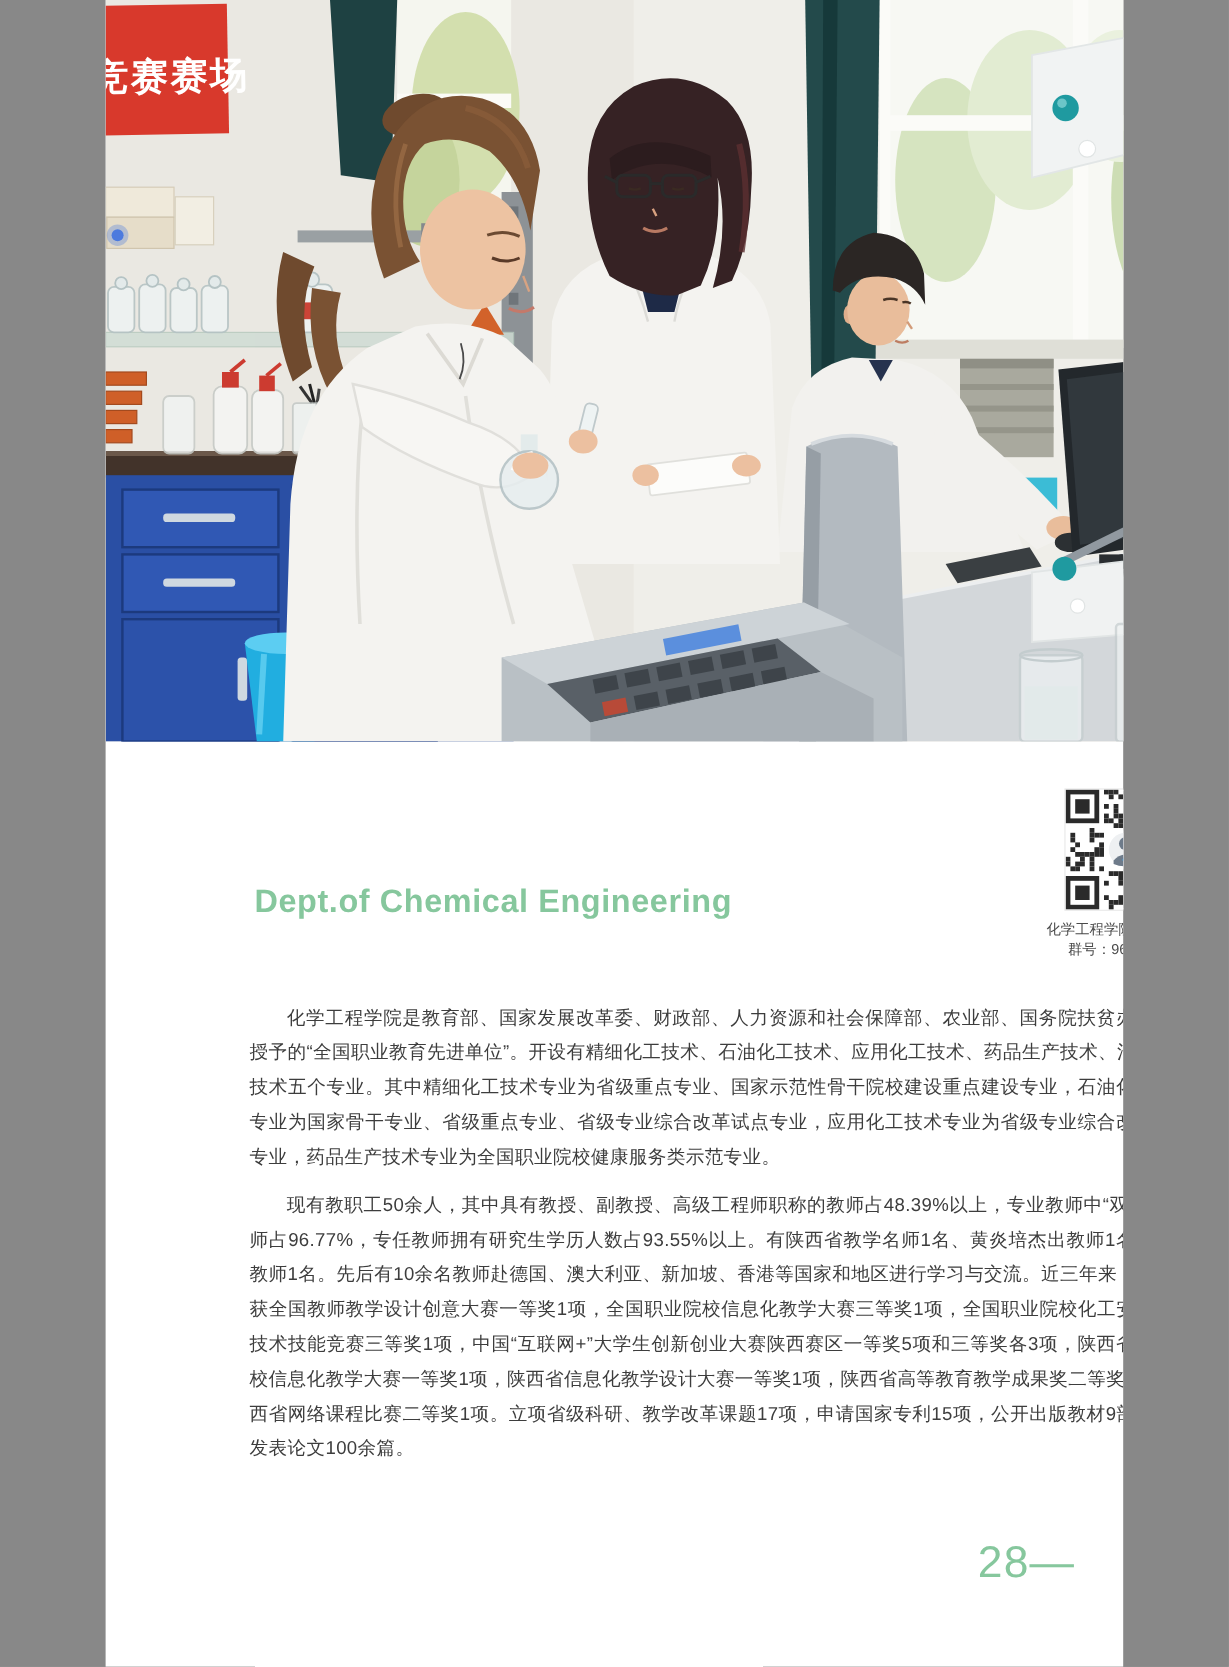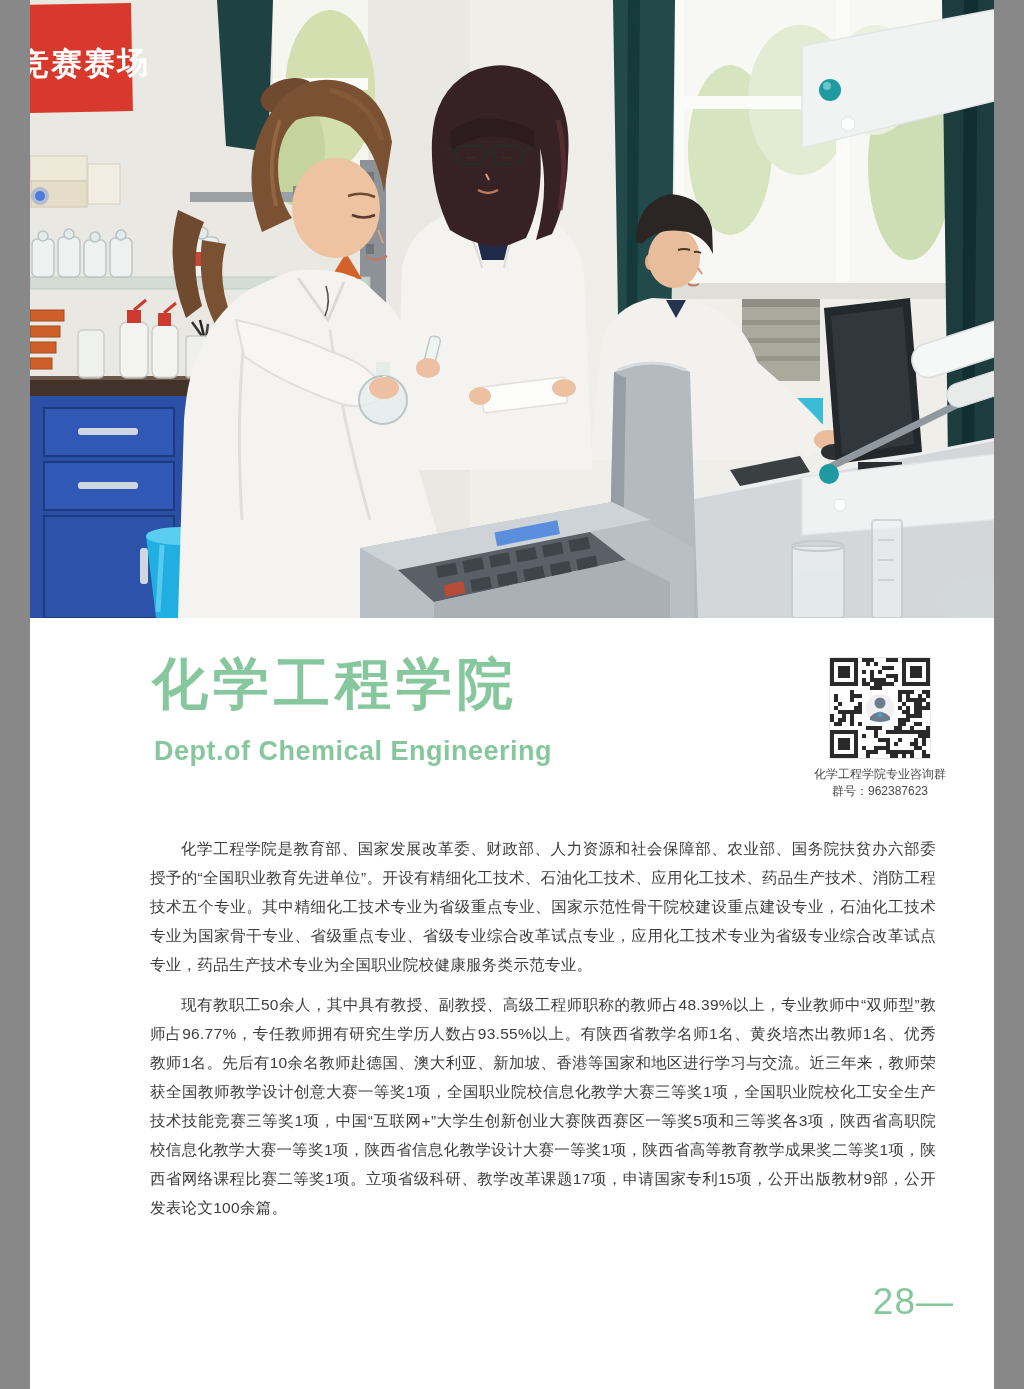--- a/index.html
+++ b/index.html
@@ -3,21 +3,21 @@
 <meta charset="utf-8">
 <style>
   :root{
     --accent-green:#86c79d;
     --banner-red:#d8392c;
     --body-text:#3d3d3d;
     --caption-text:#4a4a4a;
   }
   html,body{margin:0;padding:0;background:#888;}
   .page{
-    position:relative;width:964px;height:1389px;margin:0 auto;
+    position:relative;width:848px;height:1389px;margin:0 auto;
     background:#ffffff;overflow:hidden;
     font-family:"Liberation Sans","DejaVu Sans",sans-serif;
   }
   .photo{position:absolute;left:0;top:0;width:1024px;height:618px;}
   .photo svg{display:block;}
   .title{
     position:absolute;left:122px;top:652px;margin:0;
     font-size:56px;font-weight:bold;color:var(--accent-green);
     letter-spacing:5px;line-height:1.15;
   }
@@ -316,21 +316,20 @@
         <ellipse cx="788" cy="546" rx="26" ry="5" fill="none" stroke="#c3ccce" stroke-width="2"></ellipse>
       </g>
 
       <g>
         <circle cx="10" cy="196" r="9" fill="#3a6fe0" opacity="0.3"></circle>
         <circle cx="10" cy="196" r="5" fill="#3a6fe0" opacity="0.85"></circle>
       </g>
     </svg>
   </div>
 
-  <h1 class="title">化学工程学院</h1>
   <div class="subtitle">Dept.of Chemical Engineering</div>
 
   <div class="qr-block">
     <div class="qr">
       <svg id="qr-svg" width="100" height="100" viewBox="0 0 100 100">
           <rect x="0" y="0" width="100" height="100" fill="#ffffff"></rect>
           <rect x="32" y="0" width="4" height="4" fill="#2a2a2a"></rect>
           <rect x="36" y="0" width="4" height="4" fill="#2a2a2a"></rect>
           <rect x="40" y="0" width="4" height="4" fill="#2a2a2a"></rect>
           <rect x="56" y="0" width="4" height="4" fill="#2a2a2a"></rect>

